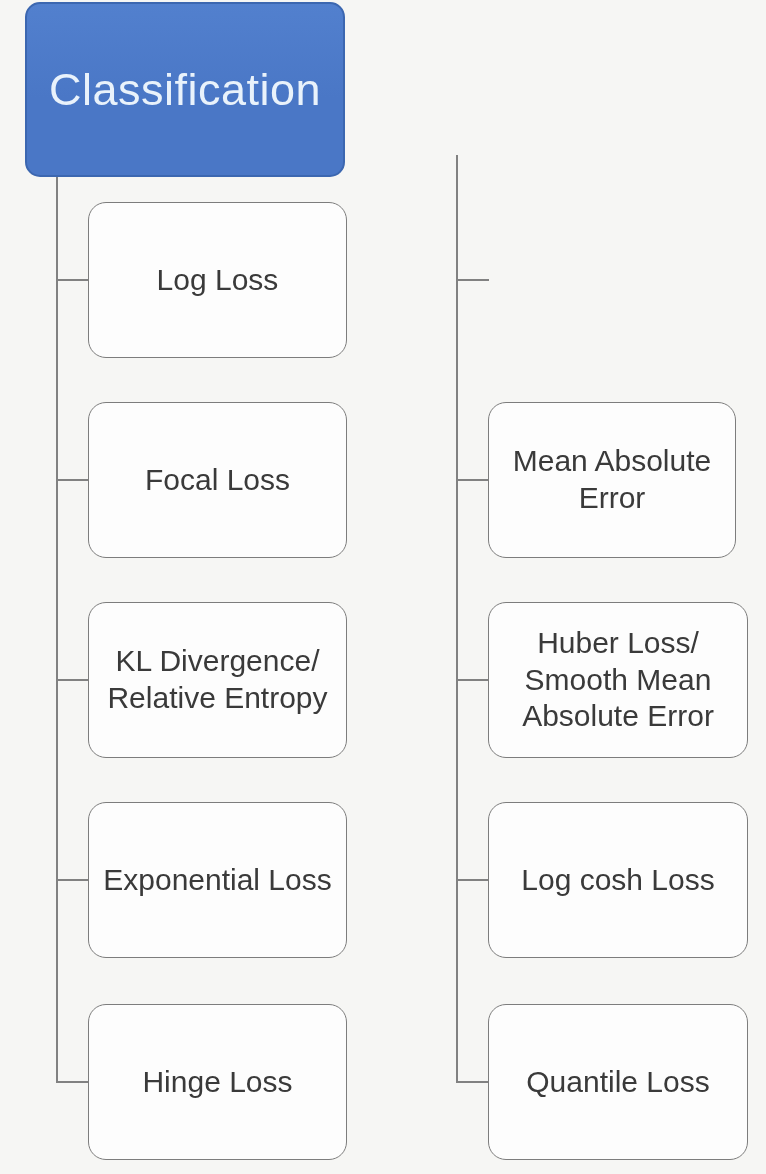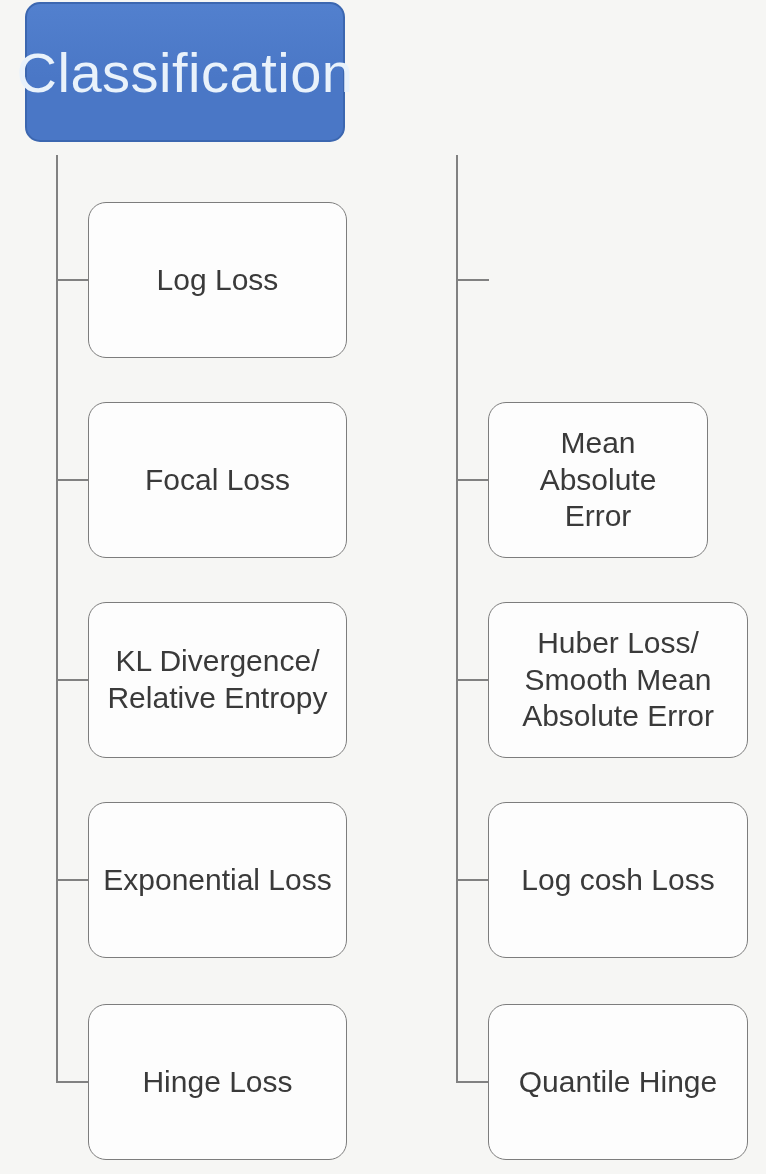--- a/index.html
+++ b/index.html
@@ -22,26 +22,26 @@
   .canvas{
     position:relative;
     width:766px;
     height:1174px;
     background:var(--background);
     overflow:hidden;
   }
   .hdr{
     position:absolute;
     top:2px;
-    height:140px;
+    height:175px;
     background:linear-gradient(180deg,var(--header-fill-light) 0%,var(--header-fill) 55%,var(--header-fill) 100%);
     border:2px solid var(--header-border);
     border-radius:15px;
     color:var(--header-text);
-    font-size:56px;
+    font-size:45px;
     letter-spacing:.5px;
     display:flex;
     align-items:center;
     justify-content:center;
     z-index:2;
   }
   .node{
     position:absolute;
     height:156px;
     background:var(--node-fill);
@@ -113,27 +113,27 @@
   </div>
 
 
   <div class="spine" style="left:456px;top:155px;height:928px;"></div>
   <div class="branch" style="left:456px;top:279px;width:33px;"></div>
   <div class="branch" style="left:456px;top:479px;width:33px;"></div>
   <div class="branch" style="left:456px;top:679px;width:33px;"></div>
   <div class="branch" style="left:456px;top:879px;width:33px;"></div>
   <div class="branch" style="left:456px;top:1081px;width:33px;"></div>
 
-  <div class="node" style="left:488px;top:402px;width:220px;">
+  <div class="node" style="left:488px;top:402px;width:248px;">
     <span>Mean Absolute Error</span>
   </div>
   <div class="node" style="left:488px;top:602px;width:260px;">
     <span>Huber Loss/ Smooth Mean Absolute Error</span>
   </div>
   <div class="node" style="left:488px;top:802px;width:260px;">
     <span>Log cosh Loss</span>
   </div>
   <div class="node" style="left:488px;top:1004px;width:260px;">
-    <span>Quantile Hinge</span>
+    <span>Quantile Loss</span>
   </div>
 
 
 </div>
 
 </body></html>

